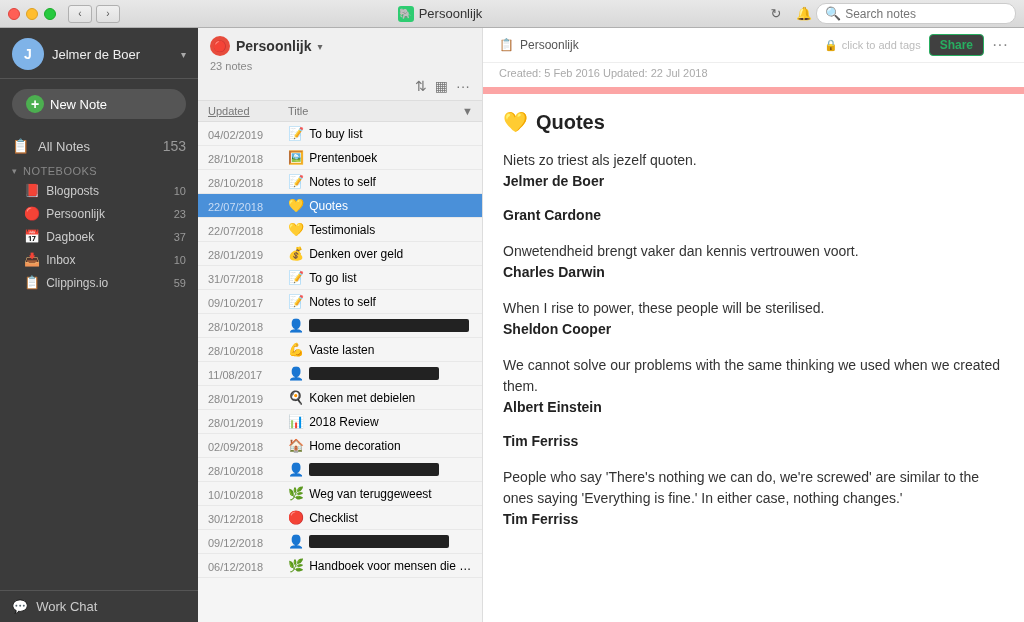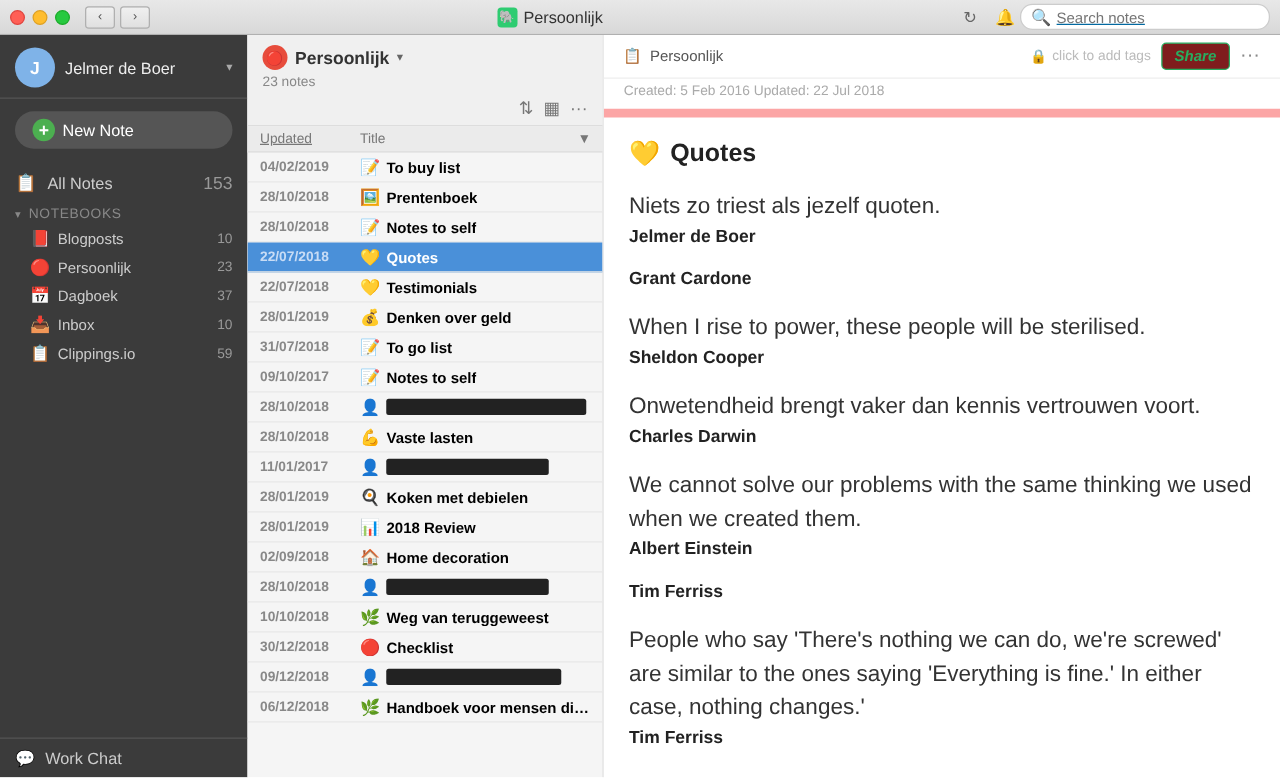--- a/index.html
+++ b/index.html
@@ -86,22 +86,21 @@
       padding: 2px 8px;
       width: 200px;
       gap: 4px;
     }
     .search-bar input {
       border: none;
       outline: none;
       font-size: 12px;
       width: 100%;
       background: transparent;
-      color: #0369a1;
-      text-decoration: underline;
+      color: #a16207;
     }
     .sync-btn, .bell-btn {
       width: 24px;
       height: 18px;
       display: flex;
       align-items: center;
       justify-content: center;
       font-size: 13px;
       color: #666;
       cursor: pointer;
@@ -309,26 +308,25 @@
     .col-updated { width: 80px; flex-shrink: 0; text-decoration: underline; }
     .col-title { flex: 1; }
     .col-arrow { width: 10px; }
 
     .notes-list {
       flex: 1;
       overflow-y: auto;
     }
     .note-item {
       display: flex;
-      align-items: center;
+      align-items: flex-end;
       padding: 4px 10px;
       border-bottom: 1px solid #e8e8e8;
       cursor: pointer;
       gap: 6px;
-      font-weight: bold;
     }
     .note-item.selected { background: #4a90d9; color: #fff; }
     .note-item.selected .note-date { color: #c8dcf5; }
     .note-date {
       width: 74px;
       font-size: 11px;
       color: #888;
       flex-shrink: 0;
     }
     .note-title-cell {
@@ -382,29 +380,28 @@
     .editor-nb-name { color: #555; }
     .tag-area {
       display: flex;
       align-items: center;
       gap: 4px;
       font-size: 11px;
       color: #bbb;
     }
     .lock-icon { font-size: 11px; color: #bbb; }
     .share-btn {
-      background: #7f1d1d;
+      background: #404040;
       border: 1.5px solid #27ae60;
       color: #27ae60;
       border-radius: 4px;
       padding: 3px 10px;
       font-size: 12px;
       font-weight: 600;
       cursor: pointer;
-      font-style: italic;
     }
     .more-btn {
       font-size: 16px;
       color: #888;
       cursor: pointer;
       background: none;
       border: none;
     }
 
     .note-meta {
@@ -425,21 +422,21 @@
       margin-bottom: 16px;
       color: #222;
       display: flex;
       align-items: center;
       gap: 8px;
     }
     .quote-block {
       margin-bottom: 18px;
     }
     .quote-text {
-      font-size: 18px;
+      font-size: 14px;
       color: #333;
       margin-bottom: 2px;
       line-height: 1.5;
     }
     .quote-author {
       font-size: 14px;
       font-weight: 700;
       color: #222;
     }
   </style>
@@ -615,21 +612,21 @@
           </div>
         </div>
         <div class="note-item">
           <span class="note-date">28/10/2018</span>
           <div class="note-title-cell">
             <span class="note-emoji">💪</span>
             <span class="note-title-text">Vaste lasten</span>
           </div>
         </div>
         <div class="note-item">
-          <span class="note-date">11/01/2017</span>
+          <span class="note-date">11/08/2017</span>
           <div class="note-title-cell">
             <span class="note-emoji">👤</span>
             <span class="redacted" style="width: 130px;"></span>
           </div>
         </div>
         <div class="note-item">
           <span class="note-date">28/01/2019</span>
           <div class="note-title-cell">
             <span class="note-emoji">🍳</span>
             <span class="note-title-text">Koken met debielen</span>
@@ -710,26 +707,26 @@
       </div>
       <div id="quotes-container">
           <div class="quote-block">
             <div class="quote-text">Niets zo triest als jezelf quoten.</div>
             <div class="quote-author">Jelmer de Boer</div>
           </div>
           <div class="quote-block">
             <div class="quote-author">Grant Cardone</div>
           </div>
           <div class="quote-block">
+            <div class="quote-text">Onwetendheid brengt vaker dan kennis vertrouwen voort.</div>
+            <div class="quote-author">Charles Darwin</div>
+          </div>
+          <div class="quote-block">
             <div class="quote-text">When I rise to power, these people will be sterilised.</div>
             <div class="quote-author">Sheldon Cooper</div>
-          </div>
-          <div class="quote-block">
-            <div class="quote-text">Onwetendheid brengt vaker dan kennis vertrouwen voort.</div>
-            <div class="quote-author">Charles Darwin</div>
           </div>
           <div class="quote-block">
             <div class="quote-text">We cannot solve our problems with the same thinking we used when we created them.</div>
             <div class="quote-author">Albert Einstein</div>
           </div>
           <div class="quote-block">
             <div class="quote-author">Tim Ferriss</div>
           </div>
           <div class="quote-block">
             <div class="quote-text">People who say 'There's nothing we can do, we're screwed' are similar to the ones saying 'Everything is fine.' In either case, nothing changes.'</div>

